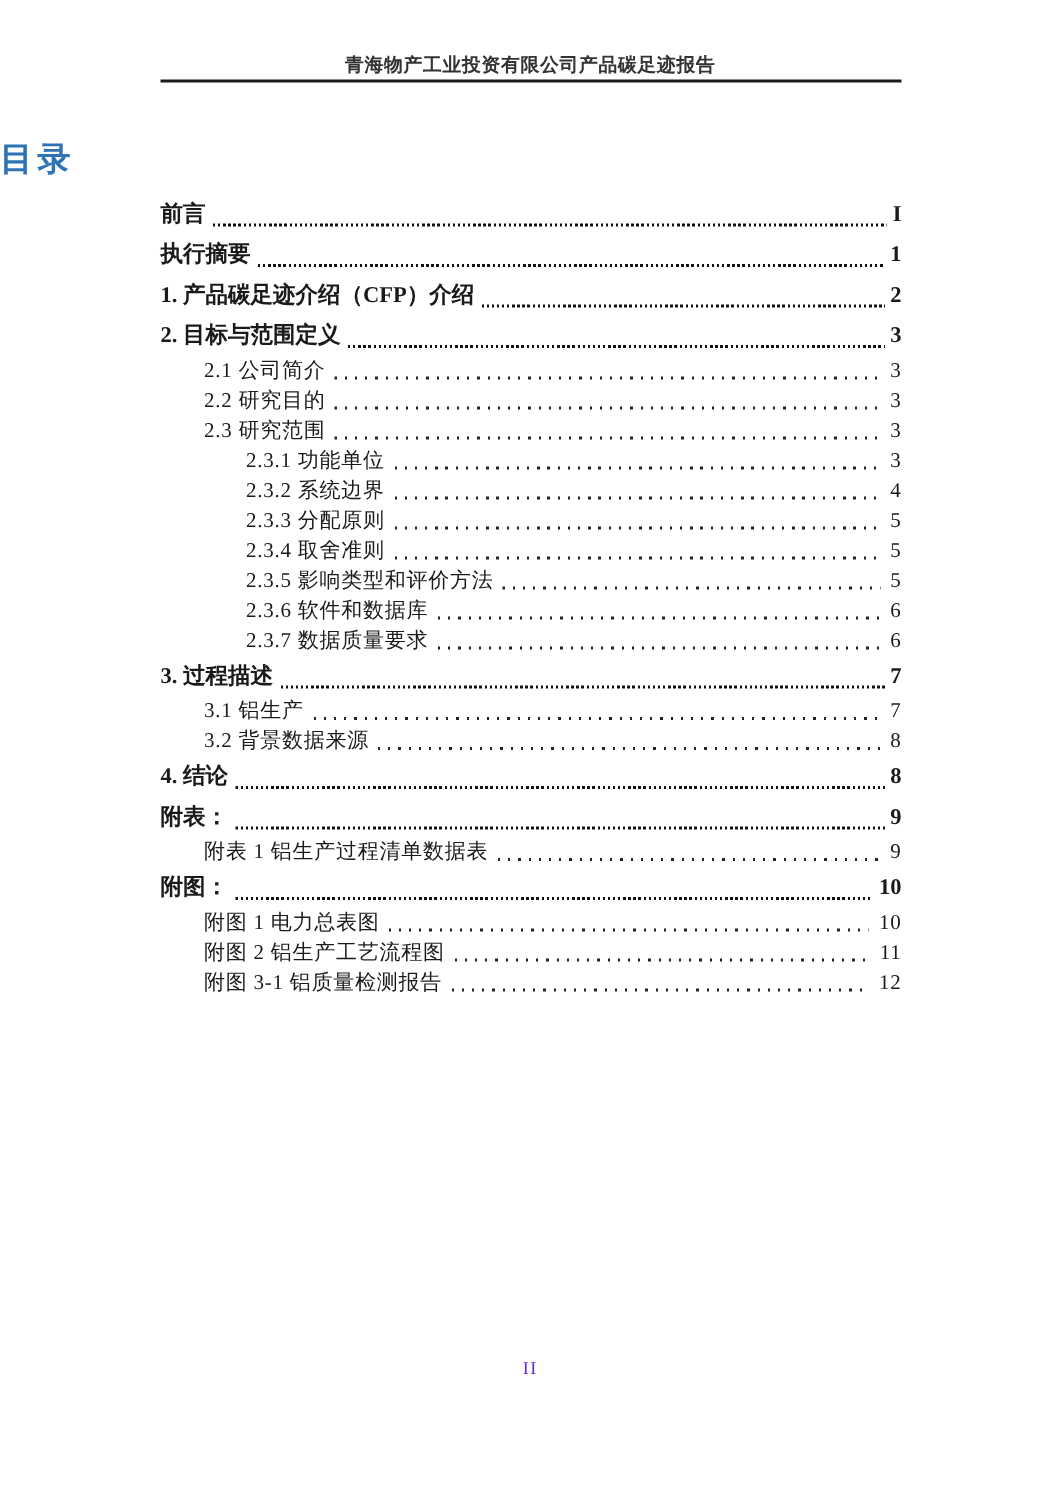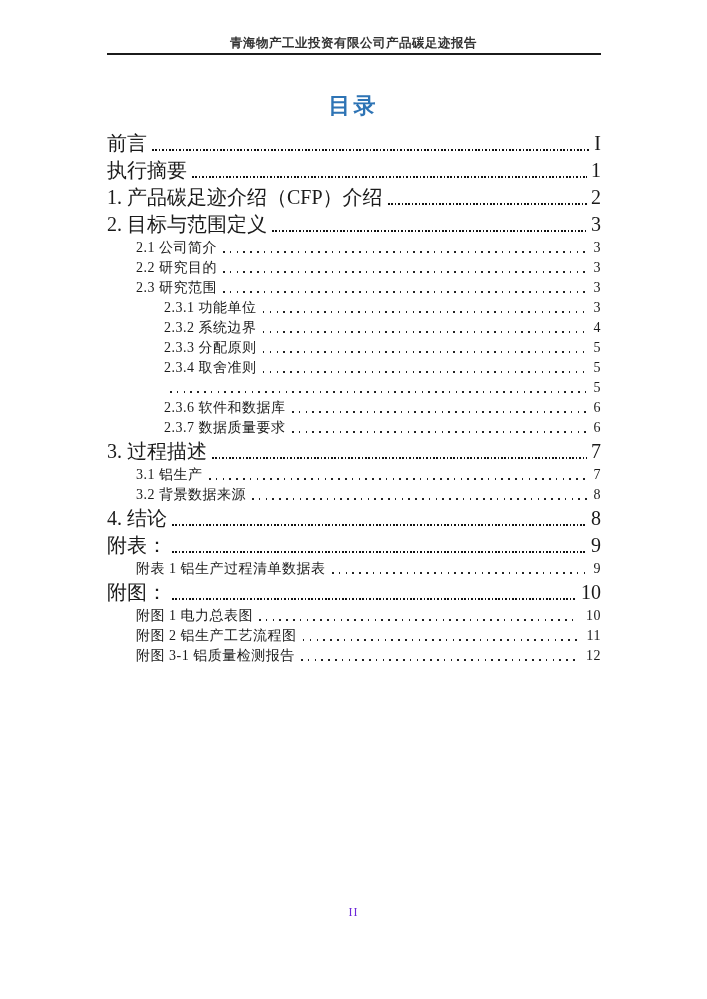--- a/index.html
+++ b/index.html
@@ -28,40 +28,40 @@
     line-height: 16px;
   }
   .header-rule {
     height: 0;
     border-top: 2px solid #1b1b1b;
     margin: 2px 106px 0 107px;
   }
   
   .toc-title {
     margin: 38px 0 0 0;
-    text-align: center;
+    text-align: left;
     font-size: 22px;
     font-weight: bold;
     letter-spacing: 3px;
     color: #2E74B5;
     line-height: 25px;
   }
   
   .toc {
     margin: 11px 106px 0 107px;
   }
   .toc-row {
     display: flex;
     align-items: flex-end;
     cursor: pointer;
   }
   .toc-row.bold {
     height: 27px;
-    font-weight: normal;
-    font-size: 20px;
+    font-weight: bold;
+    font-size: 15px;
     line-height: 25px;
   }
   .toc-row.regular {
     height: 20px;
     font-size: 14px;
     line-height: 19px;
     letter-spacing: 0.5px;
   }
   .toc-row.level-1 { padding-left: 29px; }
   .toc-row.level-2 { padding-left: 57px; }
@@ -168,20 +168,21 @@
     <span class="toc-label">2.3.3 分配原则</span>
     <span class="toc-dots"></span>
     <span class="toc-page">5</span>
   </div>
       <div class="toc-row level-2 regular">
     <span class="toc-label">2.3.4 取舍准则</span>
     <span class="toc-dots"></span>
     <span class="toc-page">5</span>
   </div>
       <div class="toc-row level-2 regular">
+    <span class="toc-label">2.3.5 影响类型和评价方法</span>
     <span class="toc-dots"></span>
     <span class="toc-page">5</span>
   </div>
       <div class="toc-row level-2 regular">
     <span class="toc-label">2.3.6 软件和数据库</span>
     <span class="toc-dots"></span>
     <span class="toc-page">6</span>
   </div>
       <div class="toc-row level-2 regular">
     <span class="toc-label">2.3.7 数据质量要求</span>

